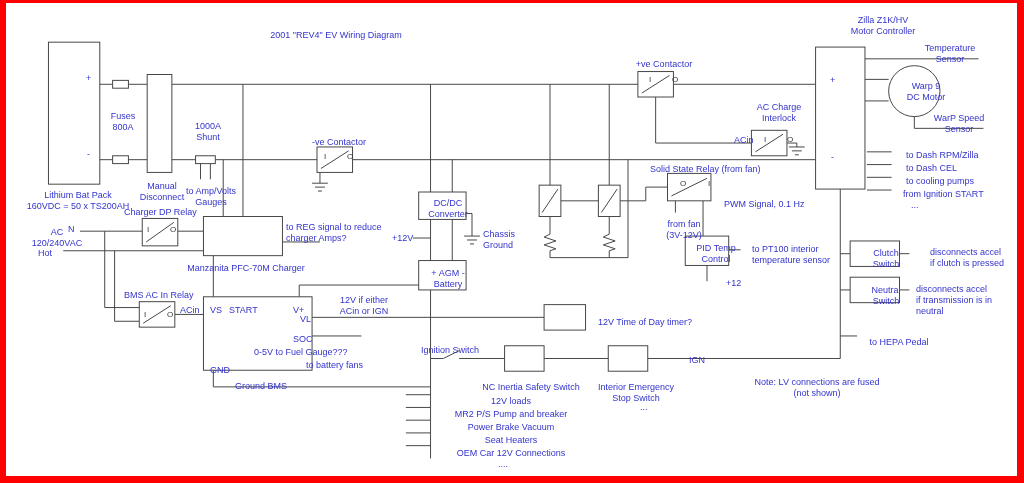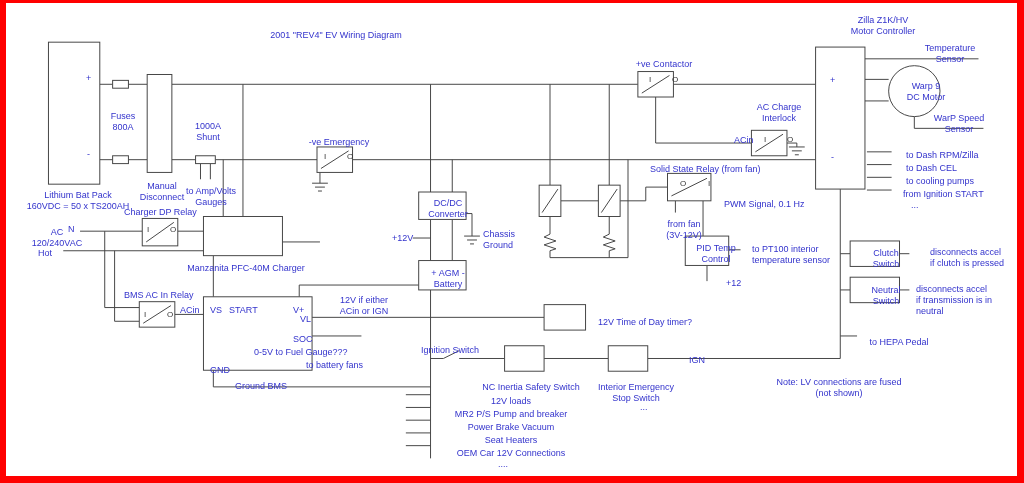--- a/index.html
+++ b/index.html
@@ -176,21 +176,21 @@
   <div class="lbl c" style="left:953px;top:110px">WarP Speed Sensor</div>
   <div class="lbl" style="left:900px;top:147px">to Dash RPM/Zilla</div>
   <div class="lbl" style="left:900px;top:160px">to Dash CEL</div>
   <div class="lbl" style="left:900px;top:173px">to cooling pumps</div>
   <div class="lbl" style="left:897px;top:186px">from Ignition START</div>
   <div class="lbl" style="left:905px;top:197px">...</div>
 
   <div class="lbl c" style="left:658px;top:56px">+ve Contactor</div>
   <div class="lbl k sm" style="left:643px;top:72px">I</div>
   <div class="lbl k sm" style="left:666px;top:72px">O</div>
-  <div class="lbl c" style="left:333px;top:134px">-ve Emergency</div>
+  <div class="lbl c" style="left:333px;top:134px">-ve Contactor</div>
   <div class="lbl k sm" style="left:318px;top:149px">I</div>
   <div class="lbl k sm" style="left:341px;top:149px">O</div>
   <div class="lbl c" style="left:773px;top:99px">AC Charge
 Interlock</div>
   <div class="lbl" style="left:728px;top:132px">ACin</div>
   <div class="lbl k sm" style="left:758px;top:132px">I</div>
   <div class="lbl k sm" style="left:781px;top:132px">O</div>
 
   <div class="lbl c" style="left:72px;top:187px">Lithium Bat Pack
 160VDC = 50 x TS200AH</div>
@@ -201,21 +201,23 @@
   <div class="lbl c" style="left:156px;top:178px">Manual
 Disconnect</div>
   <div class="lbl c" style="left:202px;top:118px">1000A
 Shunt</div>
   <div class="lbl c" style="left:205px;top:183px">to Amp/Volts
 Gauges</div>
 
   <div class="lbl" style="left:118px;top:204px">Charger DP Relay</div>
   <div class="lbl k sm" style="left:141px;top:222px">I</div>
   <div class="lbl k sm" style="left:164px;top:222px">O</div>
-  <div class="lbl c" style="left:240px;top:260px">Manzanita PFC-40M Charger</div>
+  <div class="lbl c" style="left:240px;top:260px">Manzanita PFC-70M Charger</div>
+  <div class="lbl" style="left:280px;top:219px">to REG signal to reduce
+charger Amps?</div>
   <div class="lbl c" style="left:51px;top:224px">AC
 120/240VAC</div>
   <div class="lbl" style="left:62px;top:221px">N</div>
   <div class="lbl" style="left:32px;top:245px">Hot</div>
 
   <div class="lbl" style="left:118px;top:287px">BMS AC In Relay</div>
   <div class="lbl k sm" style="left:138px;top:307px">I</div>
   <div class="lbl k sm" style="left:161px;top:307px">O</div>
   <div class="lbl" style="left:174px;top:302px">ACin</div>
   <div class="lbl" style="left:204px;top:302px">VS</div>
@@ -259,21 +261,21 @@
 Switch</div>
   <div class="lbl" style="left:910px;top:281px">disconnects accel
 if transmission is in neutral</div>
   <div class="lbl c" style="left:893px;top:334px">to HEPA Pedal</div>
   <div class="lbl c" style="left:444px;top:342px">Ignition Switch</div>
   <div class="lbl c" style="left:525px;top:379px">NC Inertia Safety Switch</div>
   <div class="lbl c" style="left:630px;top:379px">Interior Emergency
 Stop Switch</div>
   <div class="lbl" style="left:634px;top:399px">...</div>
   <div class="lbl" style="left:683px;top:352px">IGN</div>
-  <div class="lbl c" style="left:833px;top:374px">Note: LV connections are fused
+  <div class="lbl c" style="left:811px;top:374px">Note: LV connections are fused
 (not shown)</div>
 
   <div class="lbl c" style="left:505px;top:393px">12V loads</div>
   <div class="lbl c" style="left:505px;top:406px">MR2 P/S Pump and breaker</div>
   <div class="lbl c" style="left:505px;top:419px">Power Brake Vacuum</div>
   <div class="lbl c" style="left:505px;top:432px">Seat Heaters</div>
   <div class="lbl c" style="left:505px;top:445px">OEM Car 12V Connections</div>
   <div class="lbl c" style="left:497px;top:456px">....</div>
 
 </div>

